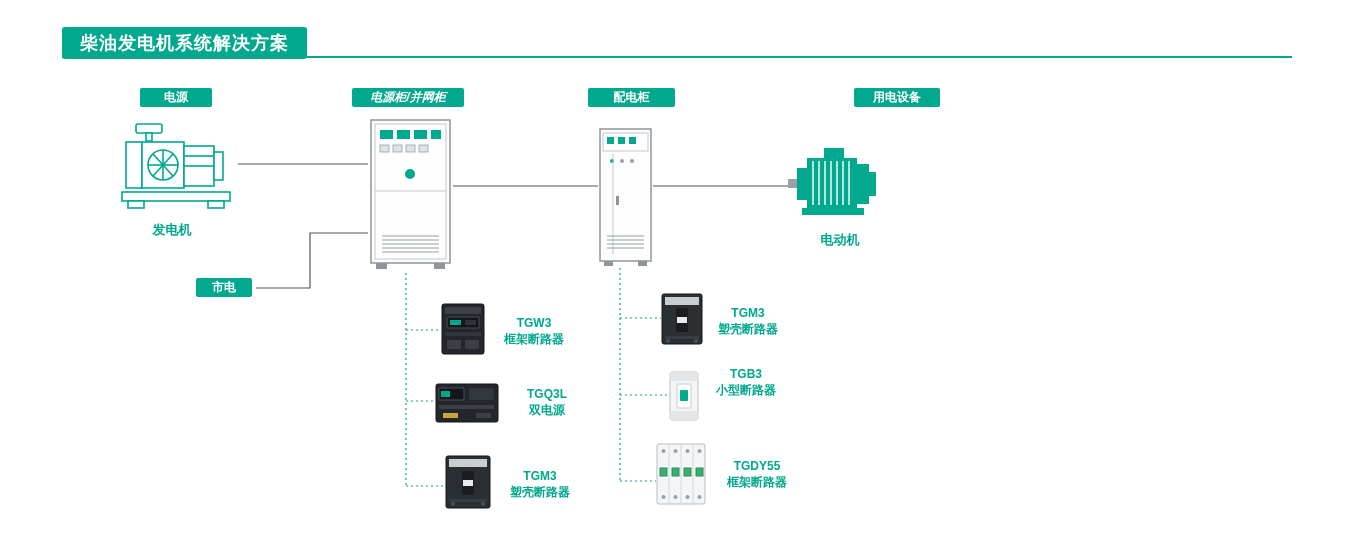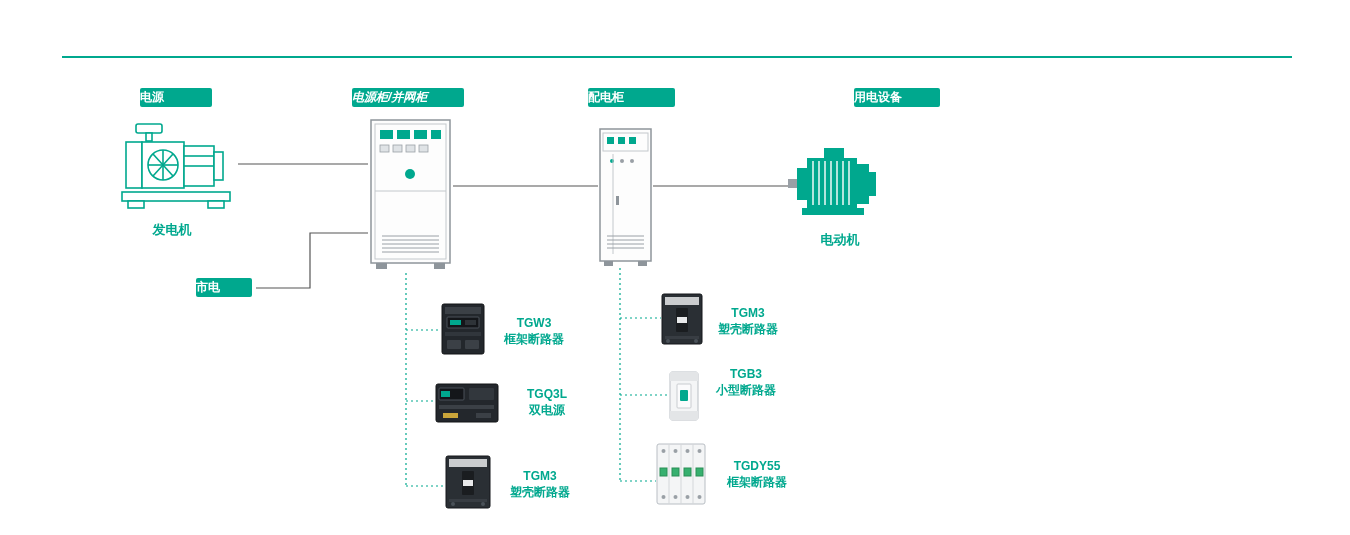--- a/index.html
+++ b/index.html
@@ -2,21 +2,21 @@
 <html><head>
 <meta charset="utf-8">
 <style>
   html,body{margin:0;padding:0;background:#fff;}
   body{font-family:"Liberation Sans","DejaVu Sans",sans-serif;}
   .canvas{position:relative;width:1350px;height:535px;background:#fff;overflow:hidden;}
   .title-banner{position:absolute;left:62px;top:27px;background:#00A88E;color:#fff;
     font-size:18px;font-weight:bold;padding:4px 18px;border-radius:3px;letter-spacing:1px;z-index:3;}
   .title-rule{position:absolute;left:62px;top:56px;width:1230px;height:2px;background:#00A88E;z-index:2;}
   .badge{position:absolute;background:#00A88E;color:#fff;font-size:12px;font-weight:bold;
-    height:19px;line-height:19px;border-radius:2px;z-index:3;}
+    height:19px;line-height:19px;text-align:center;border-radius:2px;z-index:3;}
   .badge-power{left:140px;top:88px;width:72px;}
   .badge-cabinet{left:352px;top:88px;width:112px;font-style:italic;}
   .badge-dist{left:588px;top:88px;width:87px;}
   .badge-load{left:806px;top:88px;width:86px;margin-left:48px;}
   .badge-mains{left:196px;top:278px;width:56px;}
   .equip-label{position:absolute;color:#00A88E;font-size:13px;font-weight:bold;text-align:center;width:80px;}
   .gen-label{left:132px;top:221px;}
   .motor-label{left:800px;top:231px;}
   .drawing{position:absolute;}
   .lines-overlay{position:absolute;left:0;top:0;width:1350px;height:535px;pointer-events:none;z-index:1;}
@@ -24,20 +24,21 @@
     text-align:center;line-height:16px;}
   .product-label .pname{display:block;}
   .product-label .pdesc{display:block;}
 </style>
 </head>
 <body>
 
 <div class="canvas">
 
   <div class="title-rule"></div>
+  <div class="title-banner">柴油发电机系统解决方案</div>
 
   <svg class="lines-overlay" viewBox="0 0 1350 535" xmlns="http://www.w3.org/2000/svg">
 
     <path d="M238 164 H368" stroke="#555" stroke-width="1.2" fill="none"></path>
     <path d="M453 186 H598" stroke="#555" stroke-width="1.2" fill="none"></path>
     <path d="M653 186 H788" stroke="#555" stroke-width="1.2" fill="none"></path>
     <path d="M256 288 H310 V233 H368" stroke="#555" stroke-width="1.2" fill="none"></path>
 
     <g stroke="#00A88E" stroke-width="1.2" stroke-dasharray="2,3" fill="none">
       <path d="M406 273 V486"></path>

